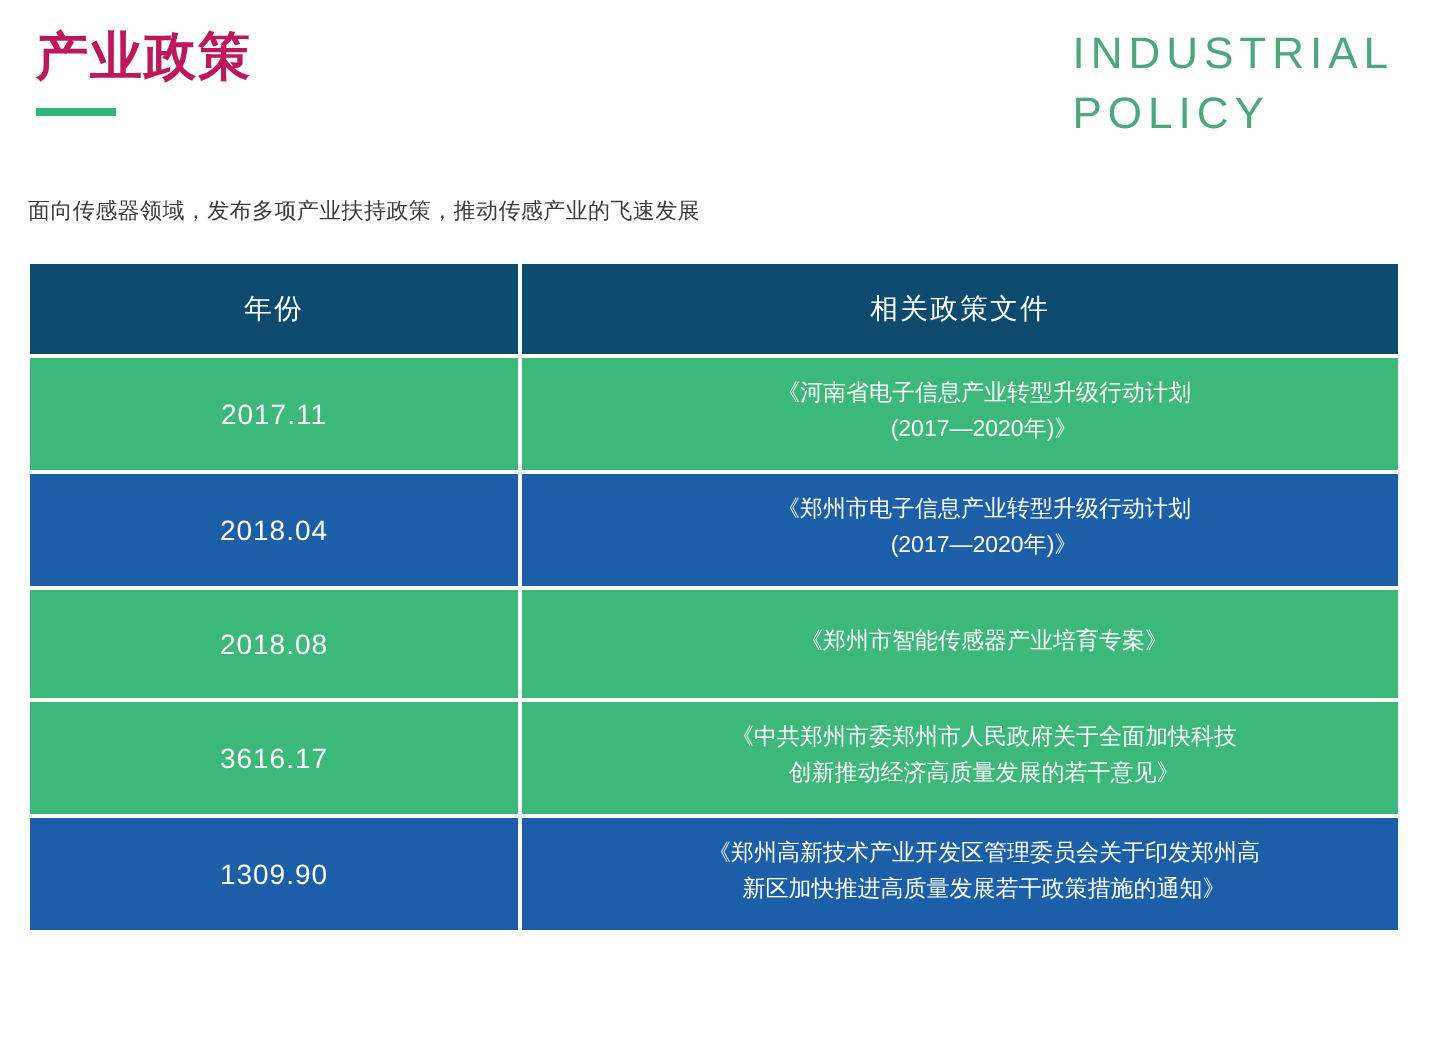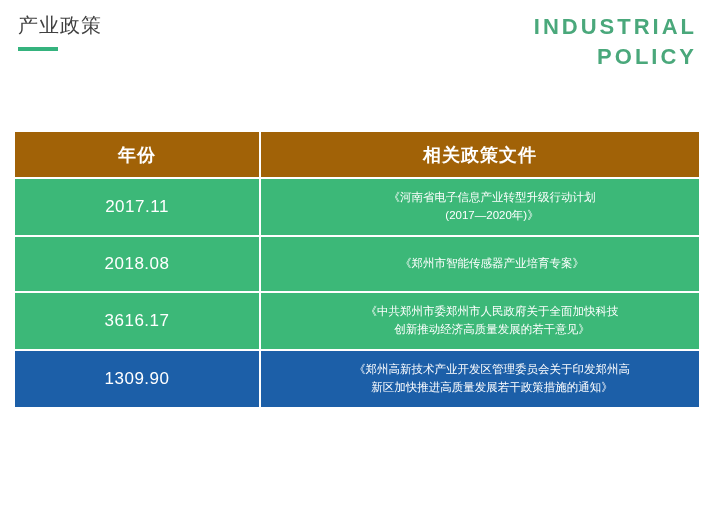--- a/index.html
+++ b/index.html
@@ -21,43 +21,42 @@
   }
 
   
   .header {
     position: relative;
     padding: 14px 18px 0 18px;
     height: 92px;
     box-sizing: border-box;
   }
   .title-zh {
-    font-size: 20px;
-    font-weight: normal;
-    color: #404040;
+    font-size: 26px;
+    font-weight: bold;
+    color: #be185d;
     letter-spacing: 1px;
     line-height: 1.15;
     margin: 0;
   }
   .title-rule {
     width: 40px;
     height: 4px;
     background: #35b37e;
     margin-top: 10px;
   }
   .title-en {
     position: absolute;
     right: 18px;
     top: 12px;
-    text-align: right;
     color: #4aa87b;
     font-size: 22px;
     letter-spacing: 3px;
     line-height: 1.35;
-    font-weight: bold;
+    font-weight: normal;
   }
   .title-en div {
     white-space: nowrap;
   }
 
   
   .subtitle {
     position: absolute;
     top: 98px;
     left: 14px;
@@ -79,30 +78,30 @@
   .table td, .table th {
     border: 1px solid #ffffff;
     text-align: center;
     vertical-align: middle;
     padding: 0;
   }
   .col-year { width: 246px; }
   .col-doc  { width: 440px; }
 
   .hdr-cell {
-    background: #a16207;
+    background: #0c4a6e;
     color: #ffffff;
-    font-size: 18px;
-    font-weight: bold;
+    font-size: 14px;
+    font-weight: normal;
     height: 45px;
     letter-spacing: 1px;
   }
   .year-cell {
     color: #ffffff;
-    font-size: 17px;
+    font-size: 14px;
     letter-spacing: 0.5px;
   }
   .doc-cell {
     color: #ffffff;
     font-size: 11.5px;
     line-height: 1.55;
     padding: 6px 14px;
   }
   .doc-cell .line { display: block; white-space: nowrap; padding-left: 24px; }
 
@@ -119,37 +118,45 @@
 
   <div class="header">
     <h1 class="title-zh">产业政策</h1>
     <div class="title-rule"></div>
     <div class="title-en">
       <div>INDUSTRIAL</div>
       <div>POLICY</div>
     </div>
   </div>
 
+  <div class="subtitle">面向传感器领域，发布多项产业扶持政策，推动传感产业的飞速发展</div>
 
   <table class="table">
     <colgroup>
       <col class="col-year">
       <col class="col-doc">
     </colgroup>
     <thead>
       <tr>
         <th class="hdr-cell">年份</th>
         <th class="hdr-cell">相关政策文件</th>
       </tr>
     </thead>
     <tbody>
       <tr class="row-green r-h56">
         <td class="year-cell">2017.11</td>
         <td class="doc-cell">
           <span class="line">《河南省电子信息产业转型升级行动计划</span>
+          <span class="line">(2017—2020年)》</span>
+        </td>
+      </tr>
+      <tr class="row-blue r-h56">
+        <td class="year-cell">2018.04</td>
+        <td class="doc-cell">
+          <span class="line">《郑州市电子信息产业转型升级行动计划</span>
           <span class="line">(2017—2020年)》</span>
         </td>
       </tr>
       <tr class="row-green r-h54">
         <td class="year-cell">2018.08</td>
         <td class="doc-cell">
           <span class="line">《郑州市智能传感器产业培育专案》</span>
         </td>
       </tr>
       <tr class="row-green r-h56">

